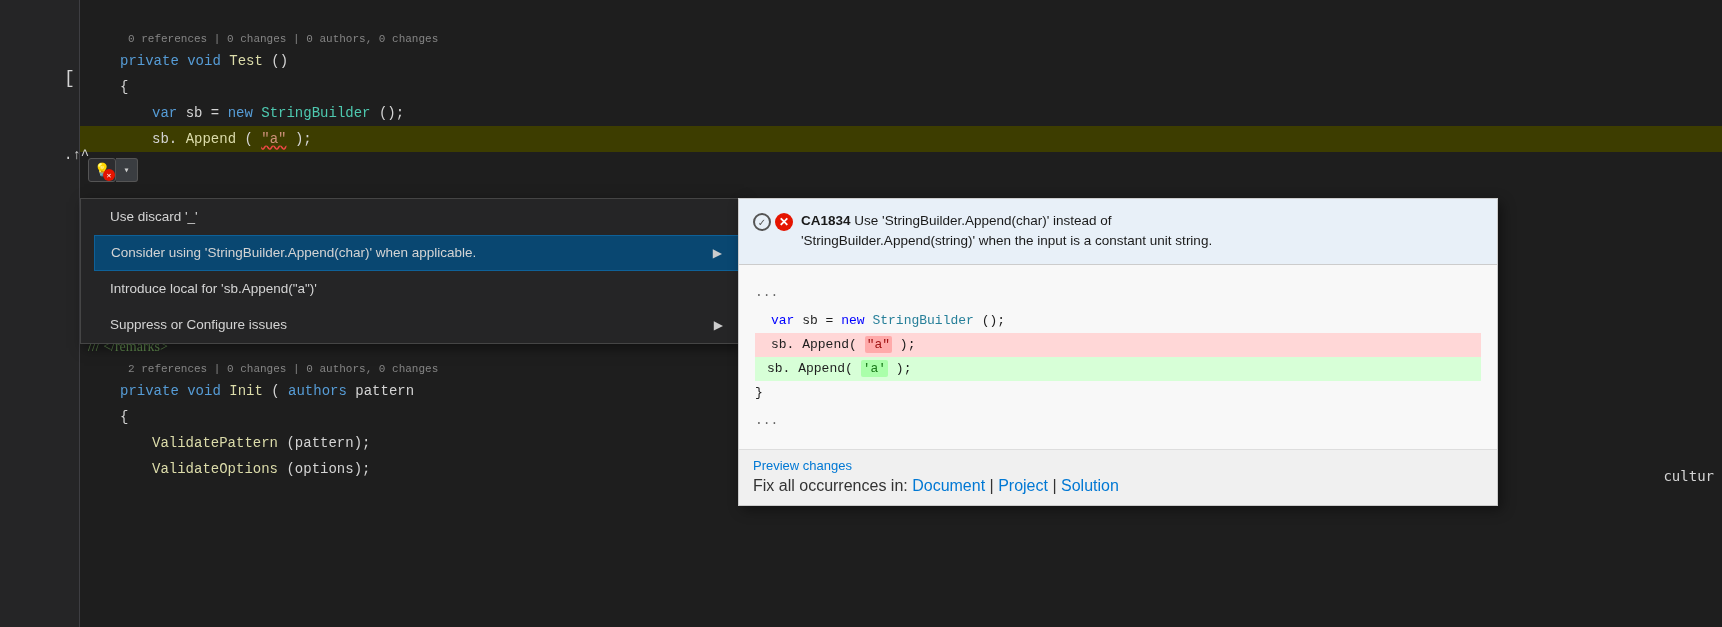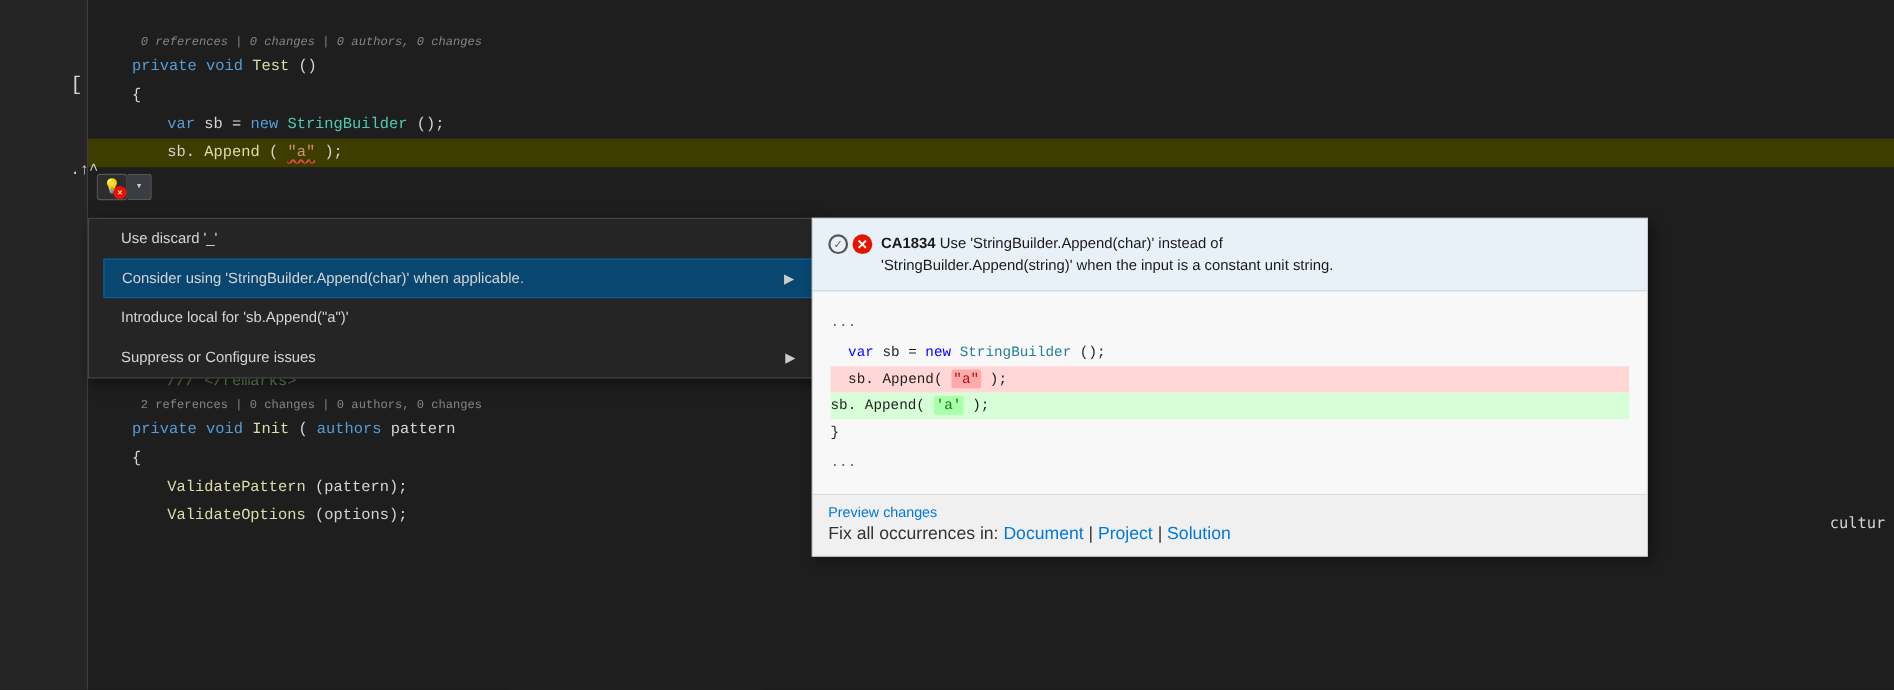--- a/index.html
+++ b/index.html
@@ -283,21 +283,21 @@
 <div class="editor-bg"></div>
 
 <div class="gutter"></div>
 
 <div class="code-area">
 
   <div class="line">
     
   </div>
 
-  <div class="line" style="height:18px;font-style:italic;">
+  <div class="line" style="height:18px;">
     <span class="meta" style="padding-left:40px;">0 references | 0 changes | 0 authors, 0 changes</span>
   </div>
 
   <div class="line">
 
     <span style="margin-left:32px;">
       <span class="kw">private</span>
       <span class="kw"> void</span>
       <span class="fn"> Test</span>
       <span class="plain">()</span>
@@ -338,21 +338,21 @@
   <div style="height:26px;"></div>
   <div style="height:26px;"></div>
 
   <div class="line">
 
     <span style="margin-left:64px;" class="cmt">/// compiler, such that a tree s</span>
   </div>
 
   <div class="line">
 
-    <span style="margin-left:64px;" class="cmt">/// &lt;/remarks&gt;</span>
+    <span style="font-family:Liberation Serif, serif;" class="cmt">/// &lt;/remarks&gt;</span>
   </div>
 
   <div class="line" style="height:18px;">
     <span class="meta" style="padding-left:40px;">2 references | 0 changes | 0 authors, 0 changes</span>
   </div>
 
   <div class="line">
 
     <span style="margin-left:32px;">
       <span class="kw">private</span>
@@ -443,21 +443,21 @@
     </div>
     <div class="preview-code-line removed">
       <span style="margin-left:16px;">
         <span class="preview-plain">sb.</span>
         <span class="preview-plain">Append(</span>
         <span style="background:#ffaaaa;color:#a31515;padding:1px 2px;border-radius:2px;">"a"</span>
         <span class="preview-plain">);</span>
       </span>
     </div>
     <div class="preview-code-line added">
-      <span style="margin-left:0;">
+      <span style="margin-left:12px;">
         <span class="preview-plain">sb.</span>
         <span class="preview-plain">Append(</span>
         <span style="background:#aaffaa;color:#1a7a1a;padding:1px 2px;border-radius:2px;">'a'</span>
         <span class="preview-plain">);</span>
       </span>
     </div>
     <div class="preview-code-line">
       <span class="preview-plain">}</span>
     </div>
     <div class="preview-dots">...</div>

